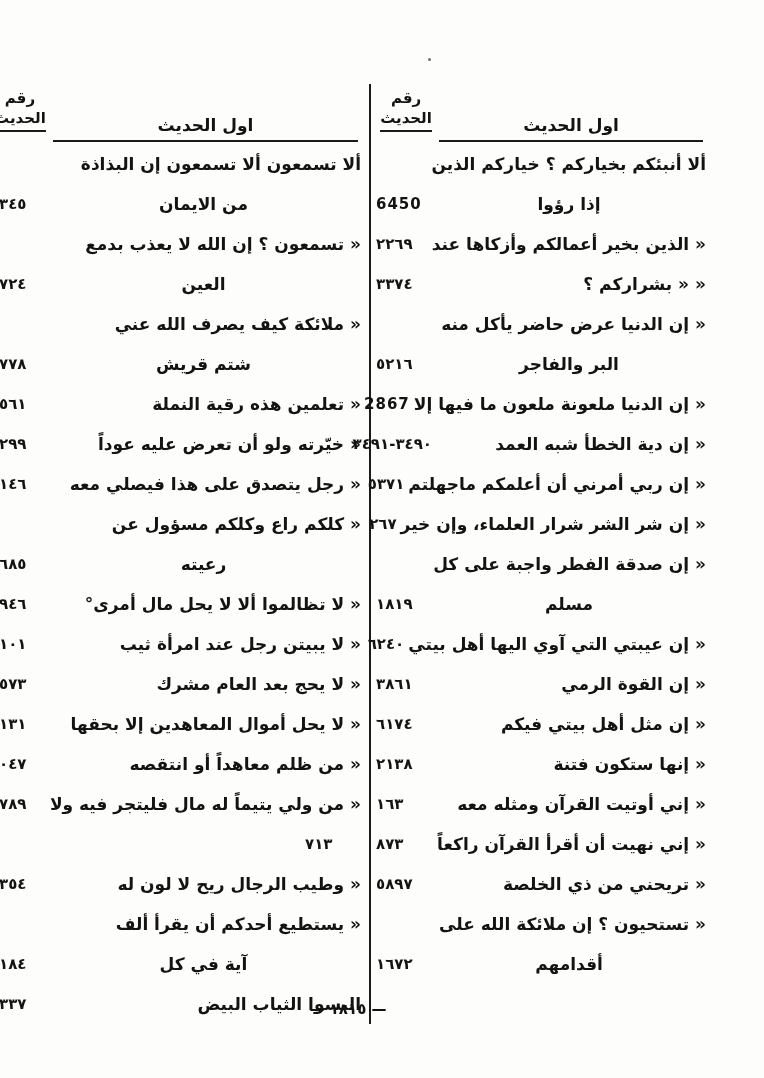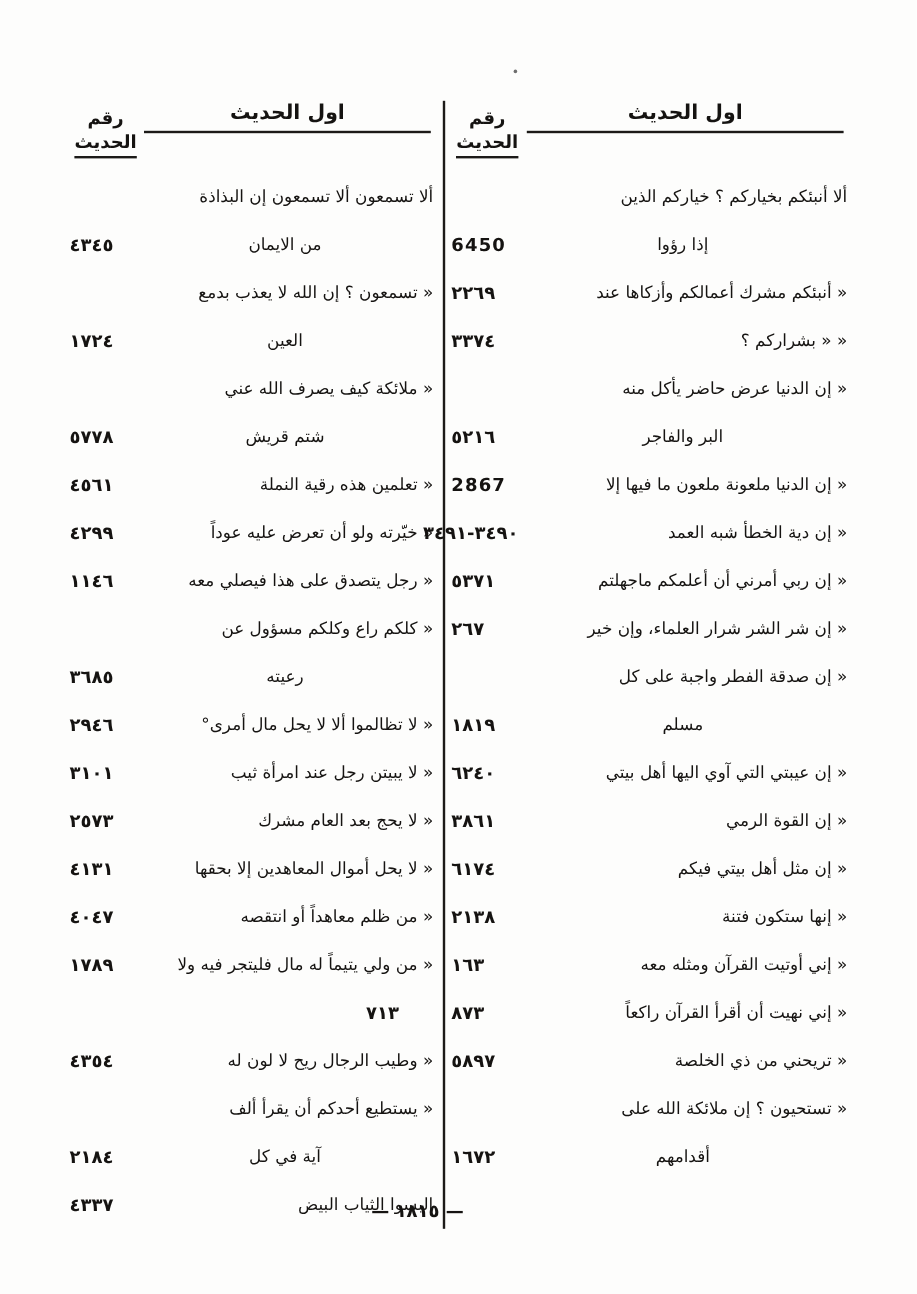--- a/index.html
+++ b/index.html
@@ -50,21 +50,21 @@
     font-weight:bold;font-size:15px;line-height:20px;
     padding-top:4px;
   }
   .nh-underline{
     border-bottom:2px solid #1c1a18;
     padding-bottom:2px;
   }
   .text-header{
     flex:1;
     display:flex;flex-direction:column;
-    justify-content:flex-start;
+    justify-content:flex-end;
     align-items:center;
     font-weight:bold;font-size:17px;
   }
   .th-rule{
     width:98%;height:2px;background:#1c1a18;
     margin-top:5px;
   }
   .entries{display:flex;flex-direction:column;}
   .row{
     display:flex;
@@ -76,22 +76,22 @@
     order:2;            
     font-weight:bold;
     font-size:15px;
     text-align:left;
     white-space:nowrap;
     letter-spacing:1px;
   }
   .text{
     flex:1;
     order:1;            
-    font-weight:normal;
-    font-size:14px;
+    font-weight:bold;
+    font-size:17px;
     white-space:nowrap;
   }
   .text.first{text-align:right;padding-left:4px;}
   .text.cont{text-align:center;}
   .footer{
     position:absolute;
     top:1000px;left:0;right:68px;
     text-align:center;
     font-size:15px;
     font-weight:bold;
@@ -121,21 +121,21 @@
       <div class="entries">
           <div class="row">
             <div class="text first">ألا أنبئكم بخياركم ؟ خياركم الذين</div>
             <div class="num"></div>
           </div>
           <div class="row">
             <div class="text cont">إذا رؤوا</div>
             <div class="num">6450</div>
           </div>
           <div class="row">
-            <div class="text first">« أنبئكم مشرك أعمالكم وأزكاها عند</div>
+            <div class="text first">« الذين بخير أعمالكم وأزكاها عند</div>
             <div class="num">٢٢٦٩</div>
           </div>
           <div class="row">
             <div class="text first">«   «   بشراركم ؟</div>
             <div class="num">٣٣٧٤</div>
           </div>
           <div class="row">
             <div class="text first">« إن الدنيا عرض حاضر يأكل منه</div>
             <div class="num"></div>
           </div>

